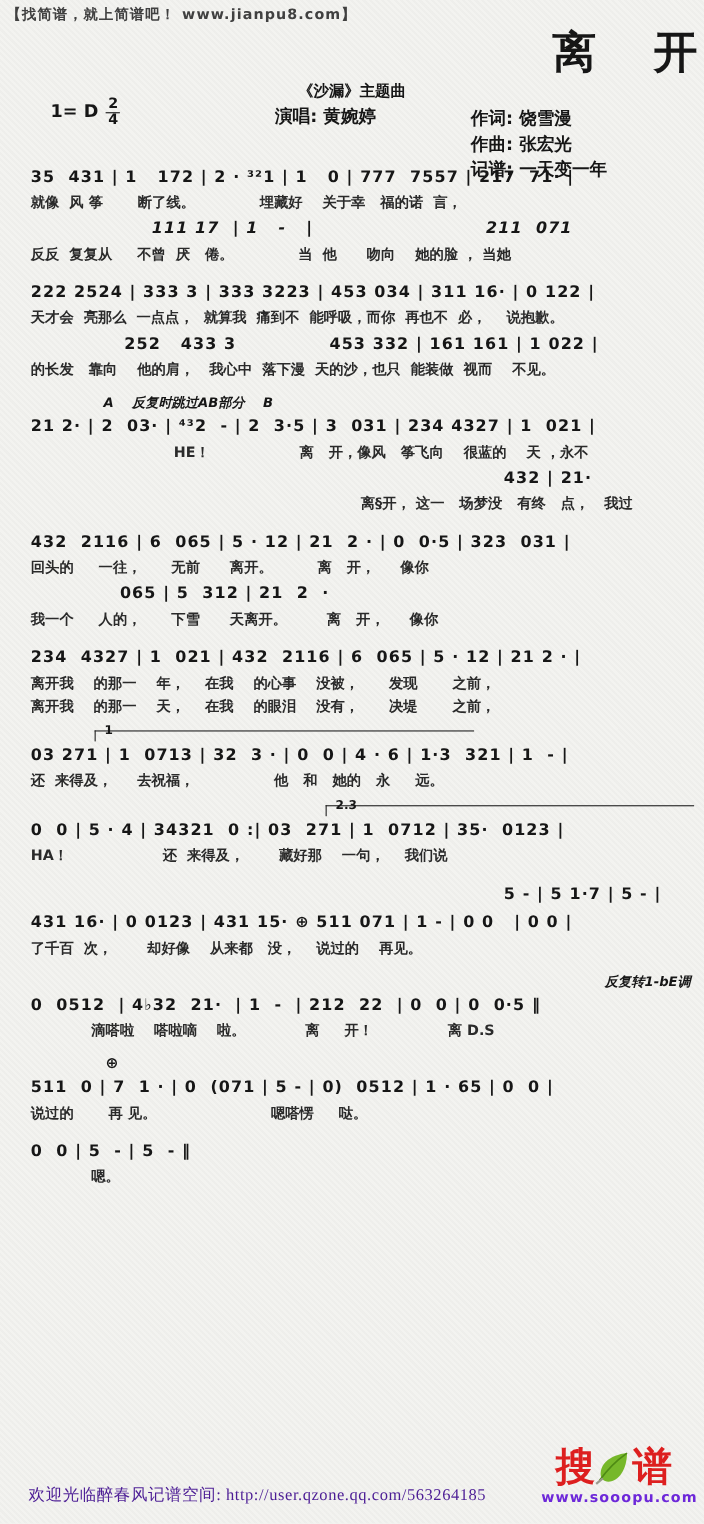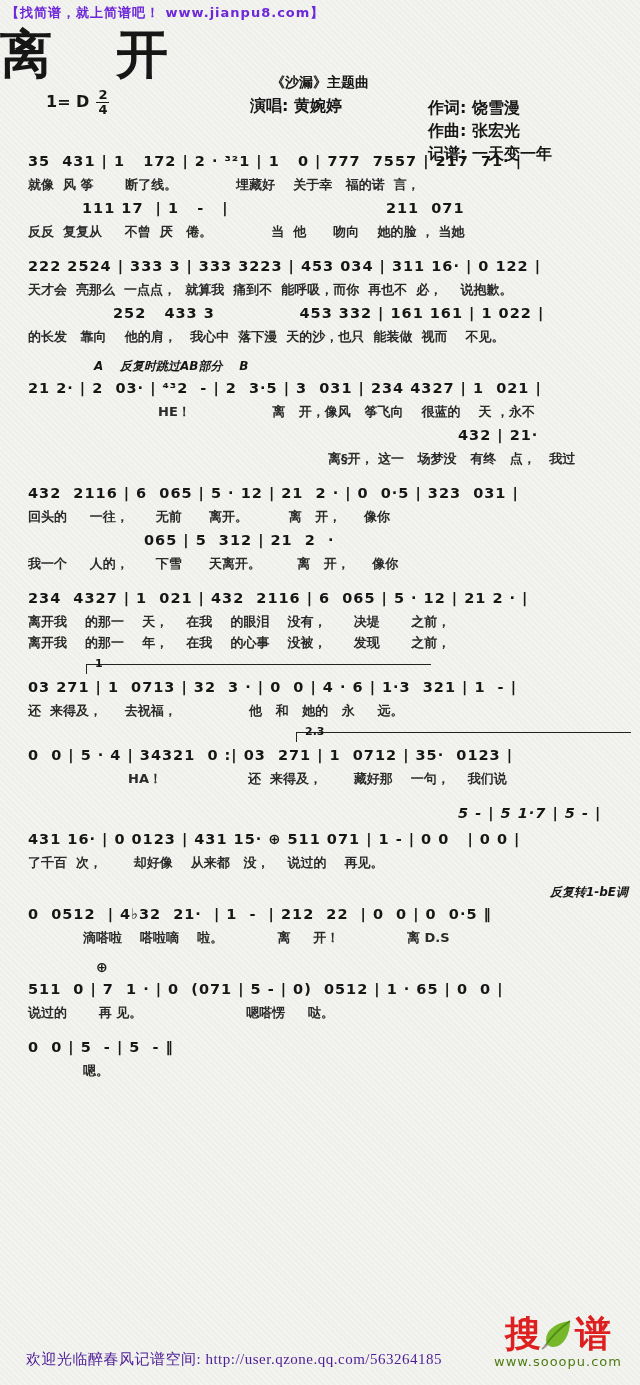--- a/index.html
+++ b/index.html
@@ -4,22 +4,22 @@
 <style>
   * { margin:0; padding:0; box-sizing:border-box; }
   html,body { width:640px; }
   body {
     height:1385px; position:relative; overflow:hidden;
     background:#f3f3f0;
     background-image: repeating-linear-gradient(45deg, rgba(0,0,0,0.018) 0 2px, transparent 2px 4px);
     font-family:"DejaVu Sans", sans-serif; color:#161616;
   }
   .banner { position:absolute; top:4px; left:6px; font-size:13px; font-weight:bold; letter-spacing:1px; }
-  .title { position:absolute; top:20px; left:0; width:100%; text-align:left;
-           font-size:52px; font-weight:bold; letter-spacing:6px; }
+  .title { position:absolute; top:20px; left:0; width:100%; text-align:right;
+           font-size:40px; font-weight:bold; letter-spacing:6px; }
   .subtitle { position:absolute; top:74px; left:0; width:100%; text-align:center;
               font-size:14px; font-weight:bold; }
   .singer { position:absolute; top:96px; left:250px; font-size:16px; font-weight:bold; }
   .credits { position:absolute; top:96px; left:428px; font-size:16px; font-weight:bold; line-height:23px; }
   .keysig { position:absolute; top:88px; left:46px; font-size:16px; font-weight:bold; }
   .frac { display:inline-block; vertical-align:middle; text-align:center; font-size:13px;
           line-height:1.05; margin-left:7px; font-weight:bold; }
   .frac .top { border-bottom:1.5px solid #161616; padding:0 2px; display:block; }
   .frac .bot { display:block; }
 
@@ -37,83 +37,83 @@
             font-family:"Liberation Serif", serif; color:#4c1d95; letter-spacing:0.5px; }
   .logo { position:absolute; top:1316px; left:492px; width:132px; text-align:center; }
   .logo-chars { display:flex; align-items:center; justify-content:center; gap:1px;
                 font-size:36px; font-weight:bold; line-height:1; }
   .leaf { width:36px; height:32px; margin:0 -2px; }
   .logo-url { font-size:13px; letter-spacing:1px; margin-top:2px; }
 </style>
 </head>
 <body>
 
-<div class="banner" style="color: #6d28d9;">【找简谱，就上简谱吧！ www.jianpu8.com】</div>
+<div class="banner" style="color: #404040;">【找简谱，就上简谱吧！ www.jianpu8.com】</div>
 
 <div class="title">离　开</div>
 <div class="subtitle">《沙漏》主题曲</div>
 
 <div class="keysig">
   <span>1= D</span><span class="frac"><span class="top">2</span><span class="bot">4</span></span>
 </div>
 
 <div class="singer">演唱: 黄婉婷</div>
 <div class="credits">
   <div>作词: 饶雪漫</div>
   <div>作曲: 张宏光</div>
   <div>记谱: 一天变一年</div>
 </div>
 
 <div class="score">
     <div class="system">
       <div class="notation">35  431 | 1   172 | 2 · ³²1 | 1   0 | 777  7557 | 217  71· |</div>
       <div class="lyrics">就像  风 筝       断了线。             埋藏好    关于幸   福的诺  言，</div>
-      <div class="notation" style="margin-left: 54px;">111 17  | 1   -   |                          211  071</div>
+      <div class="notation" style="margin-left: 110px; font-style: italic;">111 17  | 1   -   |                          211  071</div>
       <div class="lyrics">反反  复复从     不曾  厌   倦。             当  他      吻向    她的脸 ， 当她</div>
     </div>
     <div class="system">
       <div class="notation">222 2524 | 333 3 | 333 3223 | 453 034 | 311 16· | 0 122 |</div>
       <div class="lyrics">天才会  亮那么  一点点，  就算我  痛到不  能呼吸，而你  再也不  必，    说抱歉。</div>
       <div class="notation" style="margin-left: 85px;">252   433 3              453 332 | 161 161 | 1 022 |</div>
       <div class="lyrics">的长发   靠向    他的肩，   我心中  落下漫  天的沙，也只  能装做  视而    不见。</div>
     </div>
     <div class="system">
       <div class="annotation" style="margin-left: 66px;">A    反复时跳过AB部分    B</div>
       <div class="notation">21 2· | 2  03· | ⁴³2  - | 2  3·5 | 3  031 | 234 4327 | 1  021 |</div>
       <div class="lyrics" style="margin-left: 130px;">HE！                  离   开，像风   筝飞向    很蓝的    天 ，永不</div>
       <div class="notation" style="margin-left: 430px;">432 | 21·</div>
       <div class="lyrics" style="margin-left: 300px;">离§开， 这一   场梦没   有终   点，   我过</div>
     </div>
     <div class="system">
       <div class="notation">432  2116 | 6  065 | 5 · 12 | 21  2 · | 0  0·5 | 323  031 |</div>
       <div class="lyrics">回头的     一往，      无前      离开。         离   开，     像你</div>
-      <div class="notation" style="margin-left: 116px;">065 | 5  312 | 21  2  ·</div>
+      <div class="notation" style="margin-left: 81px;">065 | 5  312 | 21  2  ·</div>
       <div class="lyrics">我一个     人的，      下雪      天离开。        离   开，     像你</div>
     </div>
     <div class="system">
       <div class="notation">234  4327 | 1  021 | 432  2116 | 6  065 | 5 · 12 | 21 2 · |</div>
+      <div class="lyrics">离开我    的那一    年，    在我    的心事    没被，      发现       之前，</div>
       <div class="lyrics">离开我    的那一    天，    在我    的眼泪    没有，      决堤       之前，</div>
-      <div class="lyrics">离开我    的那一    年，    在我    的心事    没被，      发现       之前，</div>
     </div>
     <div class="system">
       <div class="bracket" style="margin-left: 58px; width: 345px;">
         <span class="bracket-label">1</span>
       </div>
       <div class="notation">03 271 | 1  0713 | 32  3 · | 0  0 | 4 · 6 | 1·3  321 | 1  - |</div>
       <div class="lyrics">还  来得及，     去祝福，                他   和   她的   永     远。</div>
     </div>
     <div class="system">
       <div class="bracket" style="margin-left: 268px; width: 335px;">
         <span class="bracket-label">2.3</span>
       </div>
       <div class="notation">0  0 | 5 · 4 | 34321  0 :| 03  271 | 1  0712 | 35·  0123 |</div>
-      <div class="lyrics" style="margin-left: 100px;">HA！                   还  来得及，       藏好那    一句，    我们说</div>
+      <div class="lyrics" style="">HA！                   还  来得及，       藏好那    一句，    我们说</div>
     </div>
     <div class="system">
-      <div class="notation" style="margin-left: 430px; font-style: italic;">5 - | 5 1·7 | 5 - |</div>
+      <div class="notation" style="margin-left: 430px;">5 - | 5 1·7 | 5 - |</div>
       <div class="notation">431 16· | 0 0123 | 431 15· ⊕ 511 071 | 1 - | 0 0   | 0 0 |</div>
       <div class="lyrics">了千百  次，       却好像    从来都   没，    说过的    再见。</div>
     </div>
     <div class="system">
       <div class="annotation" style="text-align: right; margin-right: 4px;">反复转1-bE调</div>
       <div class="notation">0  0512  | 4♭32  21·  | 1  -  | 212  22  | 0  0 | 0  0·5 ‖</div>
       <div class="lyrics" style="margin-left: 55px;">滴嗒啦    嗒啦嘀    啦。            离     开！               离 D.S</div>
     </div>
     <div class="system">
       <div class="annotation plain" style="margin-left: 68px;">⊕</div>
@@ -131,14 +131,14 @@
 <div class="logo">
   <div class="logo-chars" style="color: rgb(221, 31, 31);">
     <span>搜</span>
     <svg class="leaf" viewBox="0 0 36 32">
       <path d="M30 3 C14 5 6 13 6 22 C6 26 9 29 13 29 C23 29 30 17 30 3 Z" fill="#76b82a"></path>
       <path d="M30 3 C20 10 12 18 5 28" stroke="#4e8a14" stroke-width="1.6" fill="none"></path>
       <path d="M8 26 L2 31" stroke="#9a9a8e" stroke-width="2" fill="none"></path>
     </svg>
     <span>谱</span>
   </div>
-  <div class="logo-url" style="color: #4d7c0f;">www.sooopu.com</div>
+  <div class="logo-url" style="color: #6d28d9; font-weight: bold;">www.sooopu.com</div>
 </div>
 
 </body></html>

